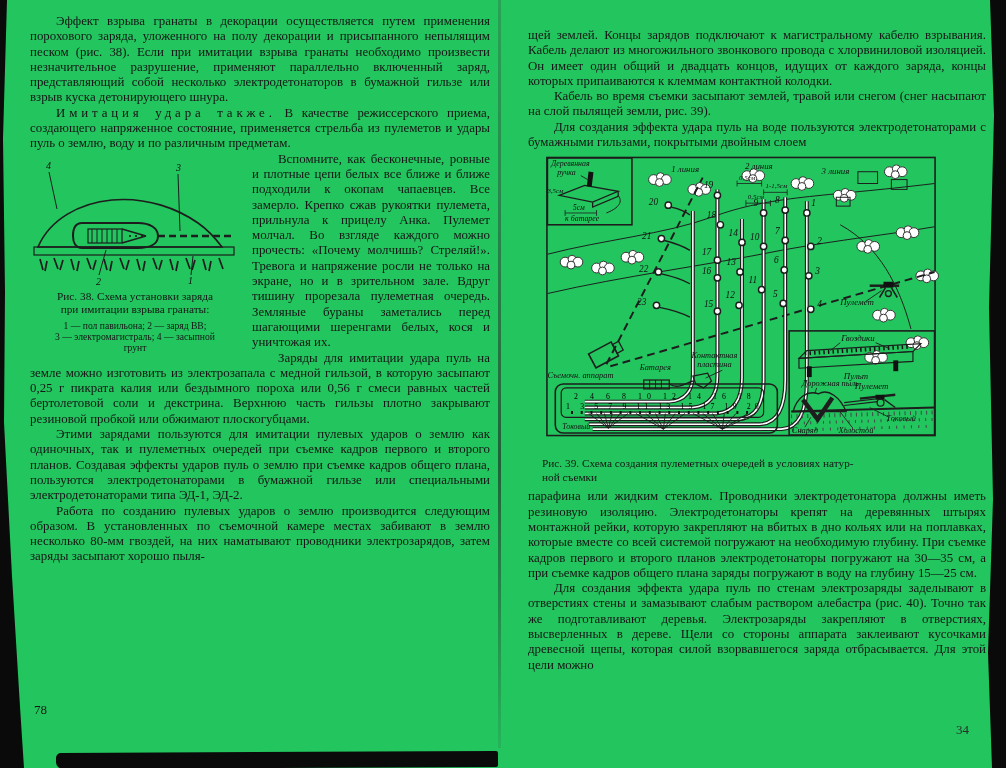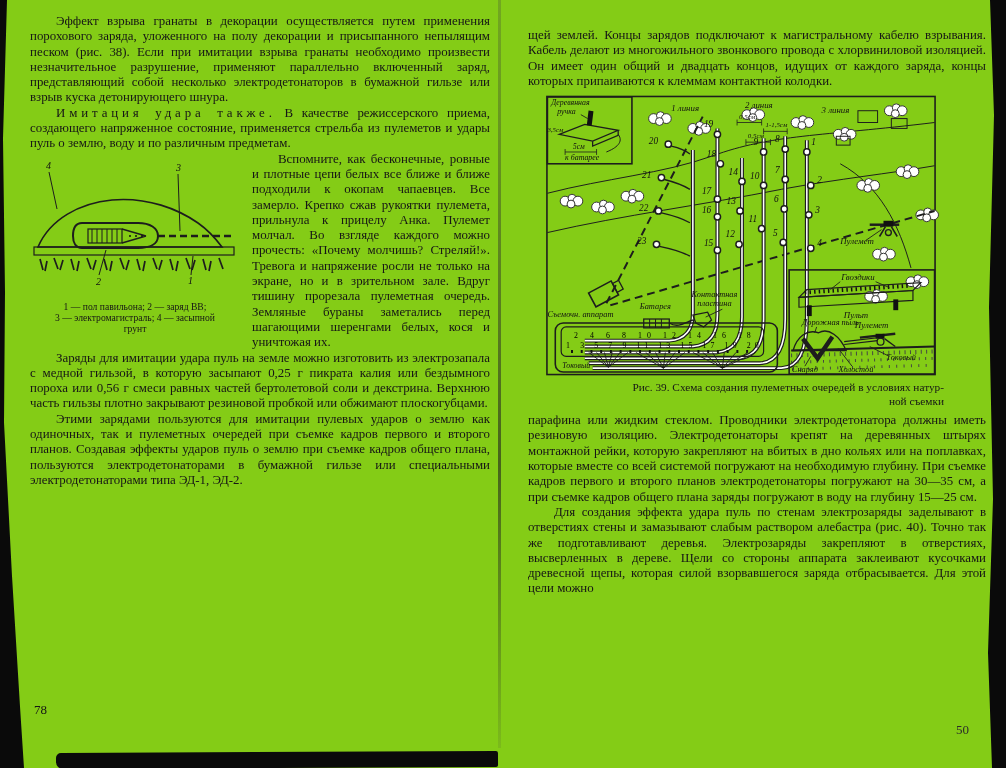--- a/index.html
+++ b/index.html
@@ -1,30 +1,30 @@
 <!DOCTYPE html>
 <html lang="ru"><head>
 <meta charset="utf-8">
 <style>
   html,body{margin:0;padding:0;background:#888;}
-  .scan{position:relative;width:1006px;height:768px;background:#84cc16;overflow:hidden;
+  .scan{position:relative;width:1006px;height:768px;background:#22c55e;overflow:hidden;
         font-family:"Liberation Serif","DejaVu Serif",serif;color:#161616;}
   .page{position:absolute;top:14px;overflow:hidden;}
   .page-left{left:30px;width:460px;height:742px;}
   .page-right{left:528px;top:28px;width:458px;height:750px;}
   p{margin:0;text-align:justify;font-size:12.9px;line-height:15.3px;}
   .ind{text-indent:26px;}
   .sperr{letter-spacing:0.30em;}
   
   .fig38{float:left;width:210px;margin:5px 12px 2px 0;}
   .figcap{text-align:center;font-size:11.3px;line-height:13px;margin-top:3px;}
-  .figlegend{text-align:center;font-size:9.6px;line-height:11px;margin-top:14px;}
+  .figlegend{text-align:center;font-size:9.6px;line-height:11px;margin-top:4px;}
   
   .fig39block{margin:6px 0 5px 14px;width:402px;}
-  .fig39cap{text-align:right;font-size:11.3px;line-height:13.5px;margin-top:4px;}
+  .fig39cap{text-align:left;font-size:11.3px;line-height:13.5px;margin-top:19px;}
   
   svg{display:block;}
   .ln{stroke:#1d1d1d;fill:none;}
   .it{font-style:italic;font-family:"Liberation Serif","DejaVu Serif",serif;fill:#111;}
   .tube{stroke:#1d1d1d;stroke-width:4;fill:none;}
   .tubein{stroke:#fff;stroke-width:1.6;fill:none;}
   
   .edge-left{position:absolute;left:0;top:0;width:24px;height:768px;background:#0a0a0a;
     clip-path:polygon(0 0,7px 0,3px 18%,5px 38%,4px 55%,12px 75%,20px 92%,24px 100%,0 100%);}
   .edge-right{position:absolute;right:0;top:0;width:20px;height:768px;background:#0a0a0a;
@@ -90,34 +90,41 @@
         </g>
         <g>
           <text x="66" y="128" class="it" font-size="10">2</text>
           <path d="M69,118 L76,93" class="ln" stroke-width="1"></path>
         </g>
         <g>
           <text x="158" y="127" class="it" font-size="10">1</text>
           <path d="M161,118 L163,99" class="ln" stroke-width="1"></path>
         </g>
       </svg>
+      <div class="figcap">
+        <div>Рис. 38. Схема установки заряда</div>
+        <div>при имитации взрыва гранаты:</div>
+      </div>
       <div class="figlegend">
         <div>1 — пол павильона; 2 — заряд ВВ;</div>
         <div>3 — электромагистраль; 4 — засыпной</div>
         <div>грунт</div>
       </div>
     </div>
 
     <p class="ind">Вспомните, как бесконечные, ровные и плотные цепи белых все ближе и ближе подходили к окопам чапаевцев. Все замерло. Крепко сжав рукоятки пулемета, прильнула к прицелу Анка. Пулемет молчал. Во взгляде каждого можно прочесть: «Почему молчишь? Стреляй!». Тревога и напряжение росли не только на экране, но и в зрительном зале. Вдруг тишину прорезала пулеметная очередь. Земляные бураны заметались перед шагающими шеренгами белых, кося и уничтожая их.</p>
     <p class="ind">Заряды для имитации удара пуль на земле можно изготовить из электрозапала с медной гильзой, в которую засыпают 0,25 г пикрата калия или бездымного пороха или 0,56 г смеси равных частей бертолетовой соли и декстрина. Верхнюю часть гильзы плотно закрывают резиновой пробкой или обжимают плоскогубцами.</p>
     <p class="ind">Этими зарядами пользуются для имитации пулевых ударов о землю как одиночных, так и пулеметных очередей при съемке кадров первого и второго планов. Создавая эффекты ударов пуль о землю при съемке кадров общего плана, пользуются электродетонаторами в бумажной гильзе или специальными электродетонаторами типа ЭД-1, ЭД-2.</p>
+    <p class="ind">Работа по созданию пулевых ударов о землю производится следующим образом. В установленных по съемочной камере местах забивают в землю несколько 80-мм гвоздей, на них наматывают проводники электрозарядов, затем заряды засыпают хорошо пыля-</p>
   </div>
 
   <div class="page page-right">
     <p>щей землей. Концы зарядов подключают к магистральному кабелю взрывания. Кабель делают из многожильного звонкового провода с хлорвиниловой изоляцией. Он имеет один общий и двадцать концов, идущих от каждого заряда, концы которых припаиваются к клеммам контактной колодки.</p>
+    <p class="ind">Кабель во время съемки засыпают землей, травой или снегом (снег насыпают на слой пылящей земли, рис. 39).</p>
+    <p class="ind">Для создания эффекта удара пуль на воде пользуются электродетонаторами с бумажными гильзами, покрытыми двойным слоем</p>
 
     <div class="fig39block">
       <svg width="398" height="282" viewBox="0 0 398 287">
         <defs>
           <pattern id="stip2" width="6" height="6" patternUnits="userSpaceOnUse">
             <rect width="6" height="6" fill="#fff"></rect>
             <circle cx="1.7" cy="1.7" r="0.8" fill="#333"></circle>
               <circle cx="4.4" cy="4.4" r="0.6" fill="#333"></circle>
           </pattern>
           <g id="bush" stroke="#333" fill="#fff" stroke-width="1">
@@ -344,19 +351,19 @@
         <div>Рис. 39. Схема создания пулеметных очередей в условиях натур-</div>
         <div>ной съемки</div>
       </div>
     </div>
 
     <p>парафина или жидким стеклом. Проводники электродетонатора должны иметь резиновую изоляцию. Электродетонаторы крепят на деревянных штырях монтажной рейки, которую закрепляют на вбитых в дно кольях или на поплавках, которые вместе со всей системой погружают на необходимую глубину. При съемке кадров первого и второго планов электродетонаторы погружают на 30—35 см, а при съемке кадров общего плана заряды погружают в воду на глубину 15—25 см.</p>
     <p class="ind">Для создания эффекта удара пуль по стенам электрозаряды заделывают в отверстиях стены и замазывают слабым раствором алебастра (рис. 40). Точно так же подготавливают деревья. Электрозаряды закрепляют в отверстиях, высверленных в дереве. Щели со стороны аппарата заклеивают кусочками древесной щепы, которая силой взорвавшегося заряда отбрасывается. Для этой цели можно</p>
   </div>
 
   <div class="pagenum pagenum-left">78</div>
-  <div class="pagenum pagenum-right">50</div>
+  <div class="pagenum pagenum-right">34</div>
 
   <div class="gutter"></div>
   <div class="edge-left"></div>
   <div class="edge-right"></div>
   <div class="edge-bottom"></div>
 </div>
 
 </body></html>

